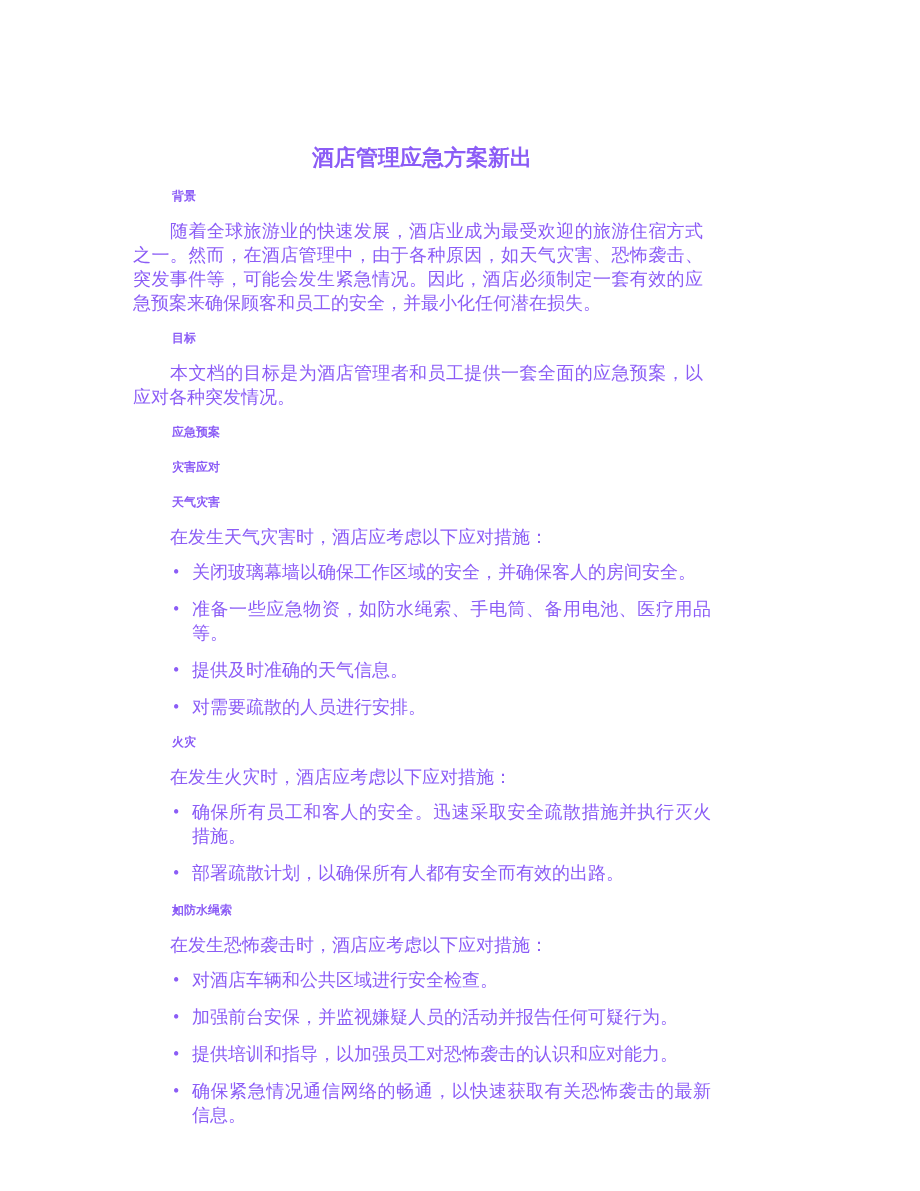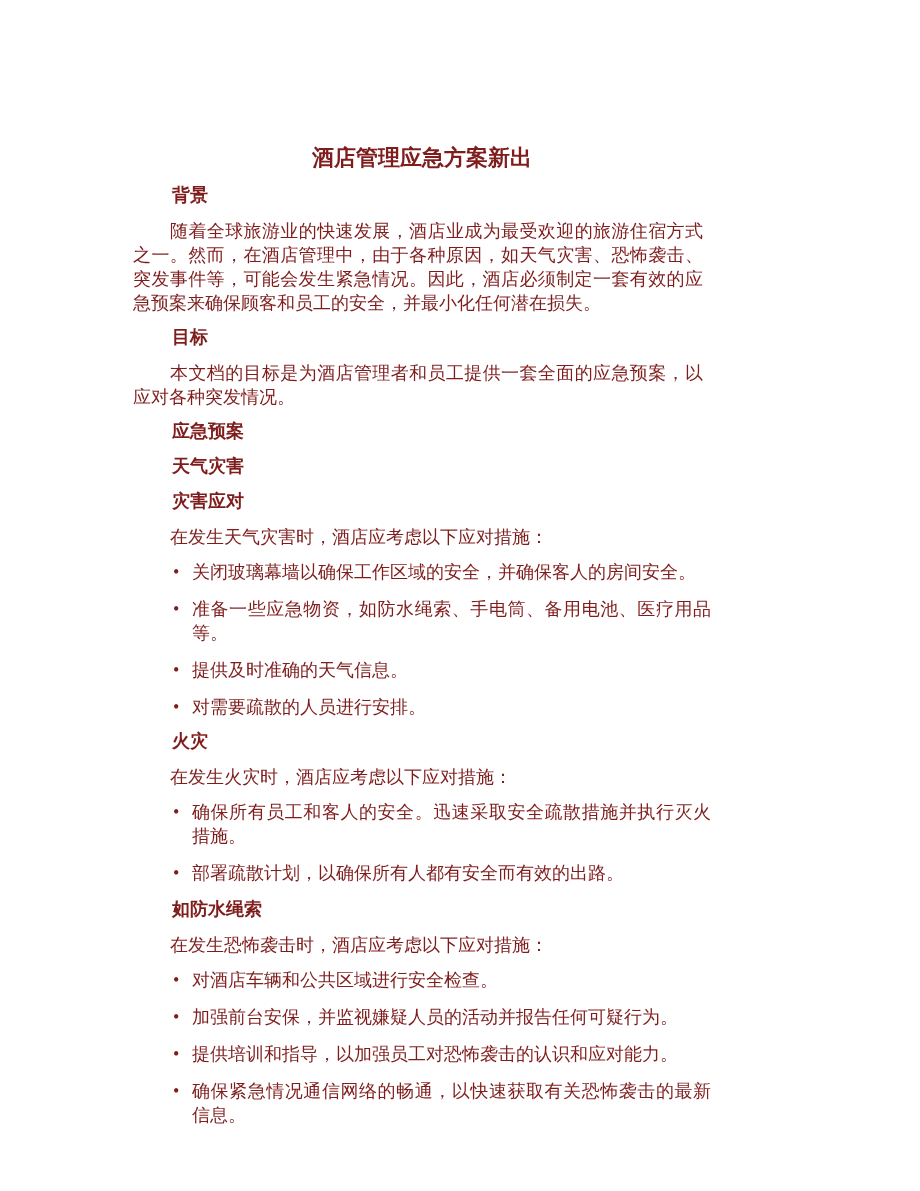--- a/index.html
+++ b/index.html
@@ -6,37 +6,36 @@
   .doc {
     position: relative;
     width: 844px;
     height: 1191px;
     box-sizing: border-box;
     background: #ffffff;
     padding: 143px 133px 40px 133px;
     font-family: "Liberation Serif", "DejaVu Serif", serif;
     font-size: 18px;
     line-height: 24px;
-    color: #7f1d1d;
+    color: #8b5cf6;
     overflow: hidden;
   }
   .title {
     font-size: 22px;
     line-height: 30px;
     font-weight: 700;
     text-align: center;
     margin: 0 0 11px 0;
   }
   .hd {
-    font-size: 18px;
+    font-size: 12px;
     line-height: 24px;
     font-weight: 700;
     margin: 0 0 11px 0;
     padding-left: 39px;
-    font-family: Liberation Mono, monospace;
   }
   .para {
     margin: 0 8px 11px 0;
     text-indent: 37px;
     text-align: justify;
   }
   ul.measures {
     list-style: none;
     margin: 0 0 11px 0;
     padding: 0 0 0 59px;
@@ -61,23 +60,23 @@
   <h1 class="title">酒店管理应急方案新出</h1>
 
   <h2 class="hd">背景</h2>
   <p class="para">随着全球旅游业的快速发展，酒店业成为最受欢迎的旅游住宿方式之一。然而，在酒店管理中，由于各种原因，如天气灾害、恐怖袭击、突发事件等，可能会发生紧急情况。因此，酒店必须制定一套有效的应急预案来确保顾客和员工的安全，并最小化任何潜在损失。</p>
 
   <h2 class="hd">目标</h2>
   <p class="para">本文档的目标是为酒店管理者和员工提供一套全面的应急预案，以应对各种突发情况。</p>
 
   <h2 class="hd">应急预案</h2>
 
+  <h2 class="hd">灾害应对</h2>
+
   <h2 class="hd">天气灾害</h2>
-
-  <h2 class="hd">灾害应对</h2>
   <p class="para">在发生天气灾害时，酒店应考虑以下应对措施：</p>
   <ul class="measures">
     <li><span class="bullet-dot">•</span><span>关闭玻璃幕墙以确保工作区域的安全，并确保客人的房间安全。</span></li>
     <li><span class="bullet-dot">•</span><span>准备一些应急物资，如防水绳索、手电筒、备用电池、医疗用品等。</span></li>
     <li><span class="bullet-dot">•</span><span>提供及时准确的天气信息。</span></li>
     <li><span class="bullet-dot">•</span><span>对需要疏散的人员进行安排。</span></li>
   </ul>
 
   <h2 class="hd">火灾</h2>
   <p class="para">在发生火灾时，酒店应考虑以下应对措施：</p>

